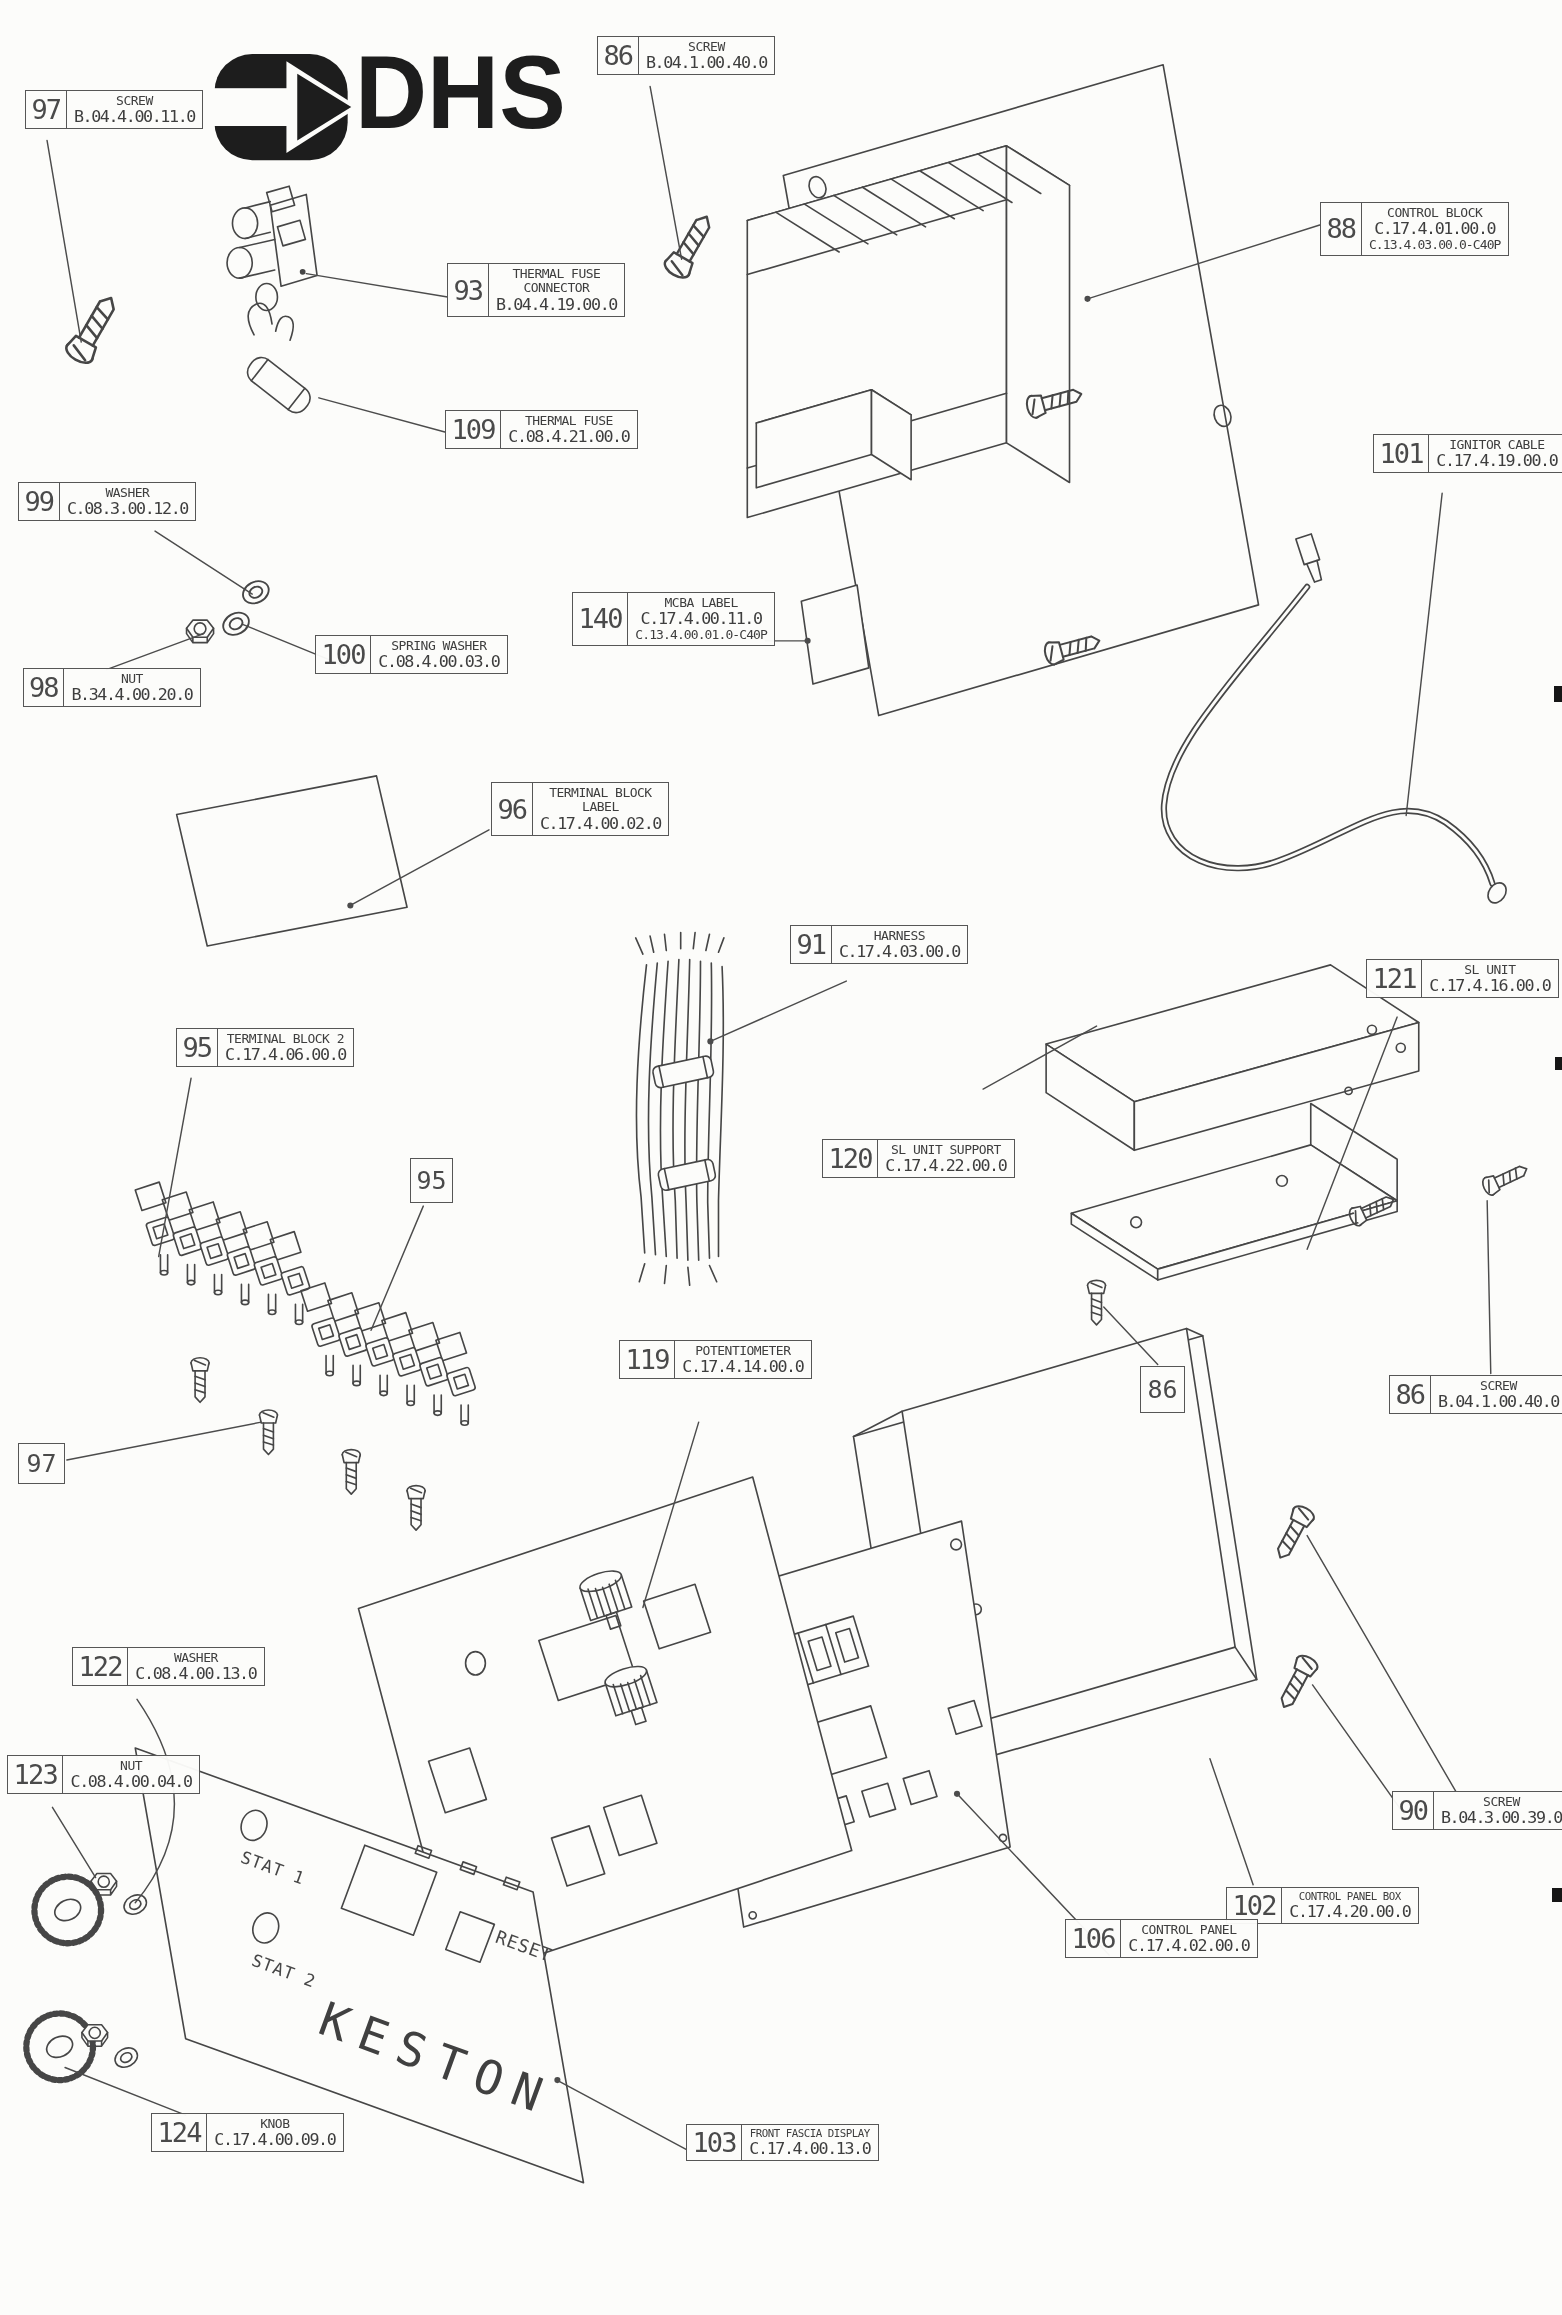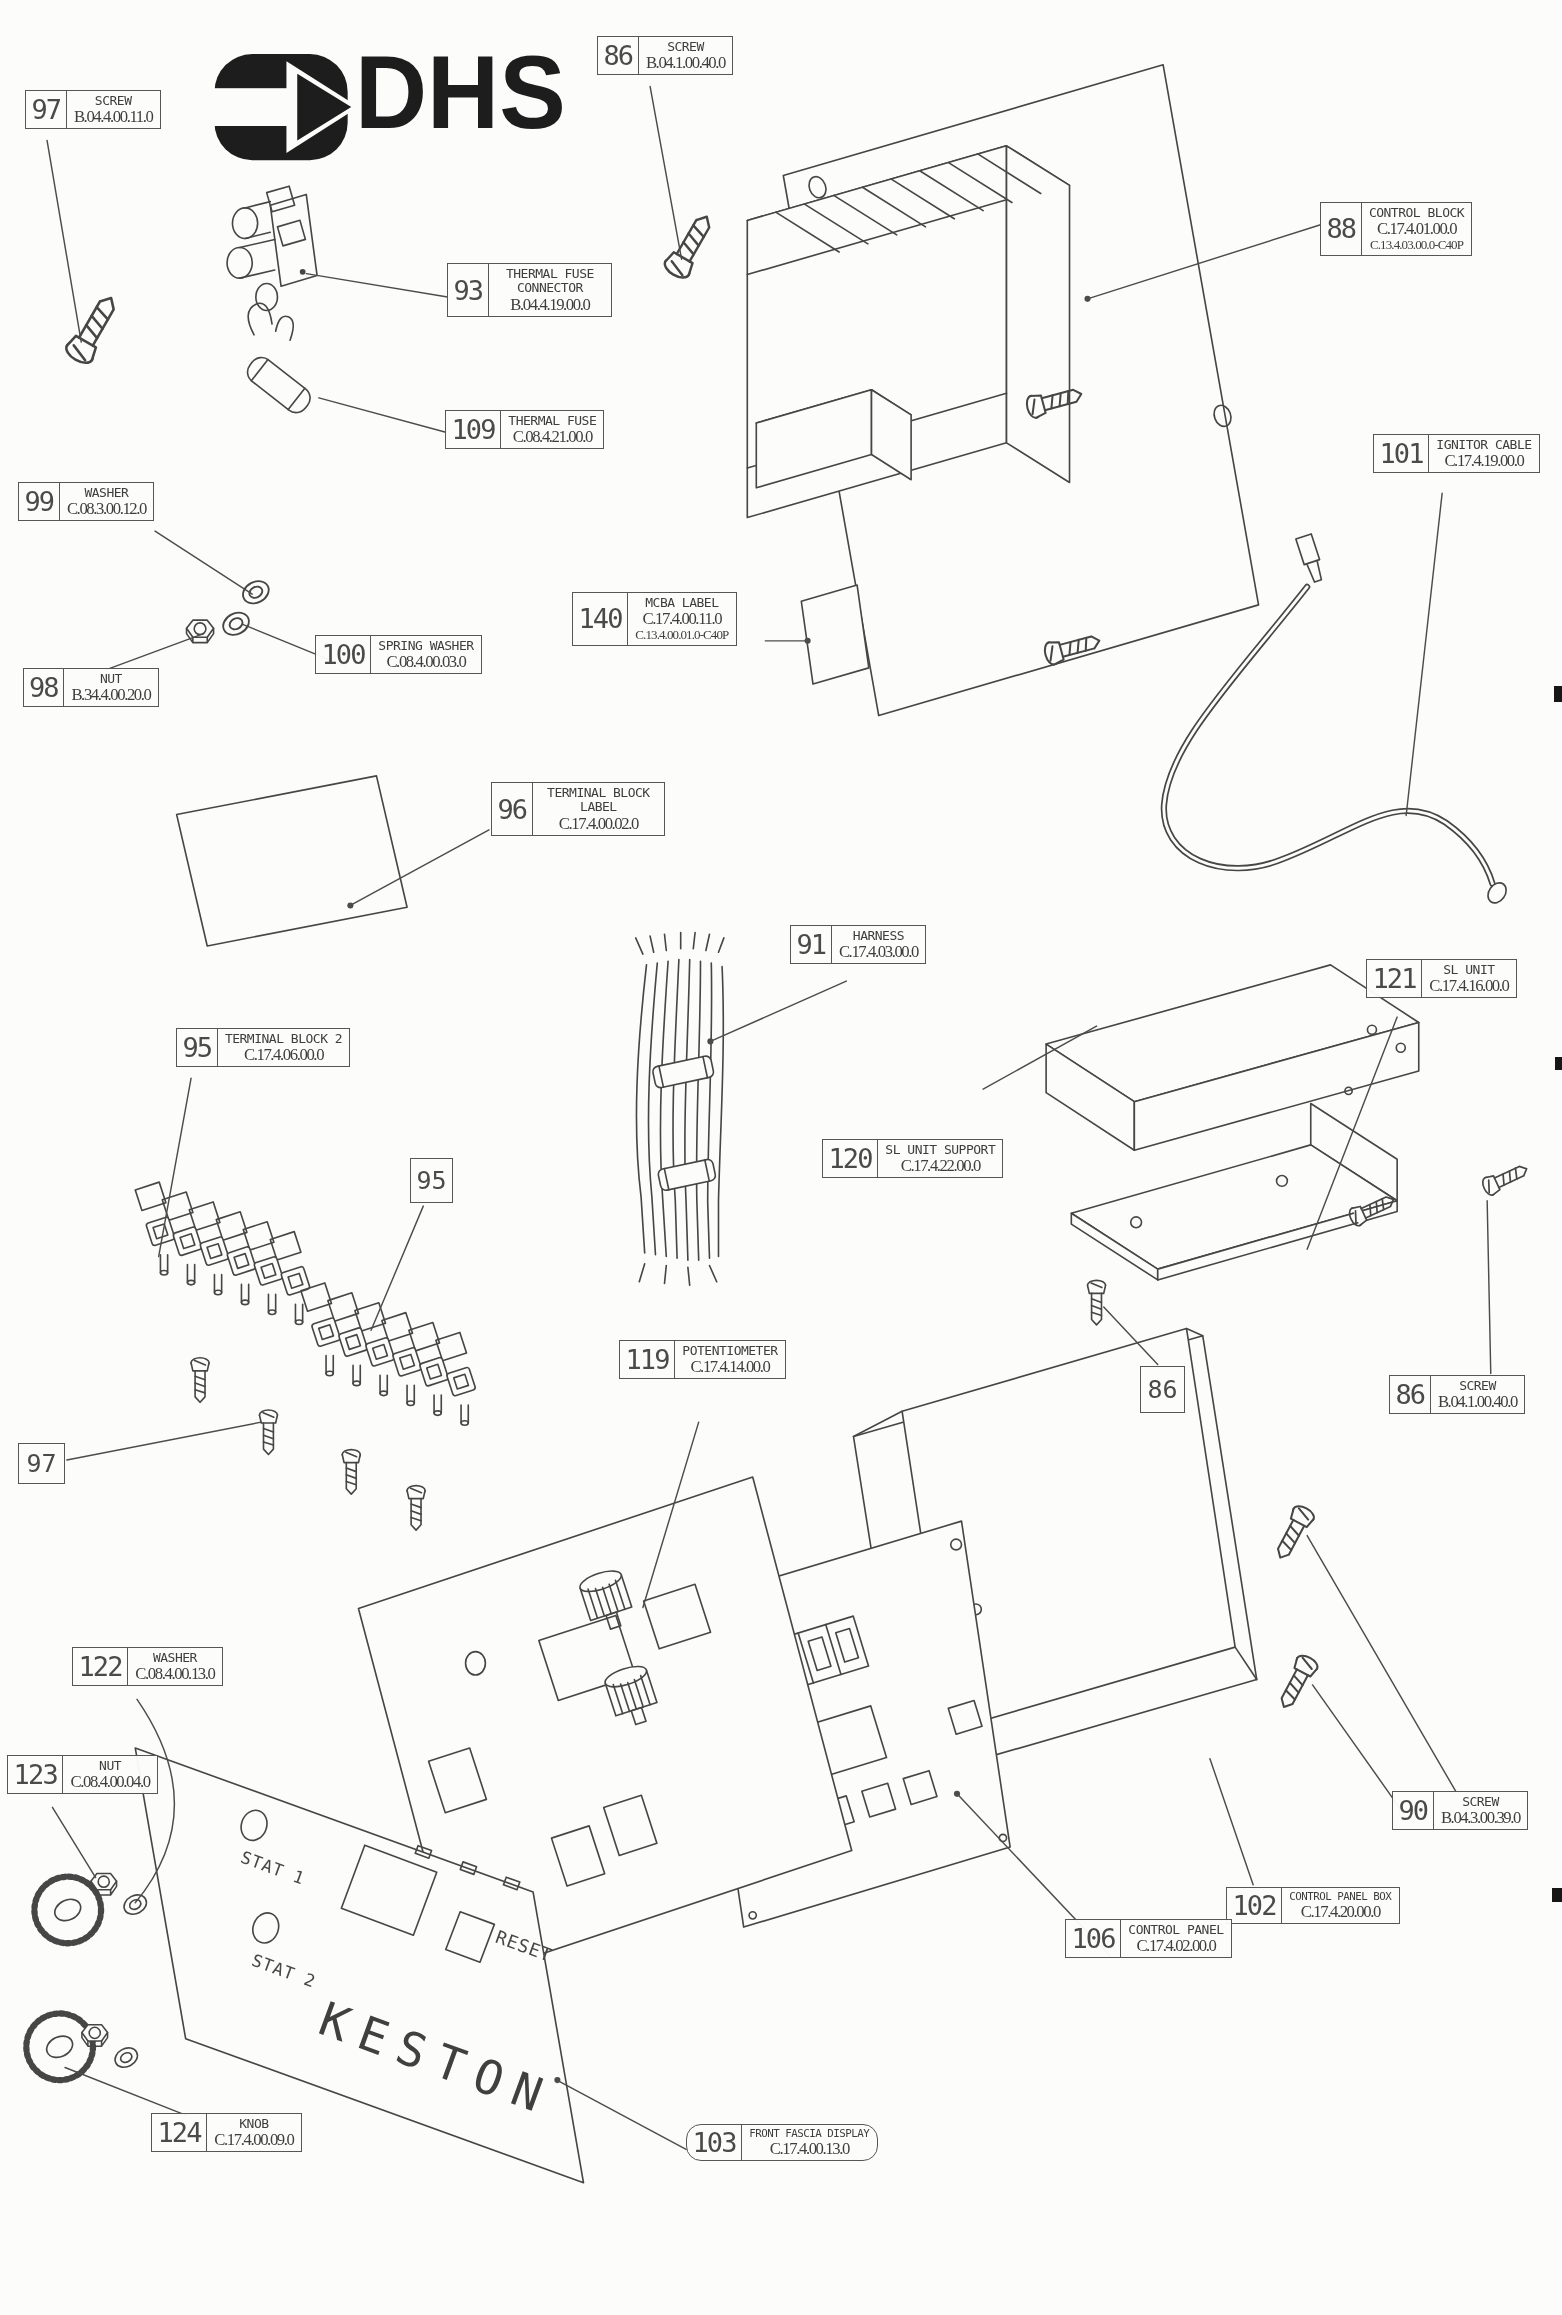--- a/index.html
+++ b/index.html
@@ -7,21 +7,21 @@
         font-family:"DejaVu Sans Mono","Liberation Mono",monospace;color:#3e3e3e;}
   svg.art{position:absolute;left:0;top:0;z-index:1;}
   .callout{position:absolute;display:flex;align-items:stretch;border:1.8px solid #565656;
            background:rgba(252,252,250,.96);box-sizing:border-box;z-index:3;}
   .callout .num{display:flex;align-items:center;justify-content:center;padding:0 5.4px;
                 border-right:1.8px solid #565656;font-size:27px;letter-spacing:-1.8px;color:#4a4a4a;}
   .callout .body{display:flex;flex-direction:column;align-items:center;justify-content:center;
                  padding:2.7px 7.2px;text-align:center;}
   .callout .name{font-size:13px;line-height:1.12;letter-spacing:-0.5px;max-width:140px;}
   .callout .name.sm{font-size:10.8px;white-space:nowrap;max-width:none;}
-  .callout .code{font-size:16.7px;letter-spacing:-1.4px;white-space:nowrap;line-height:1.05;font-family:Liberation Serif, serif;}
+  .callout .code{font-size:16.7px;letter-spacing:-1.4px;white-space:nowrap;line-height:1.05;}
   .callout .code2{font-size:13px;letter-spacing:-0.9px;white-space:nowrap;line-height:1.1;}
   .numbox{position:absolute;display:flex;align-items:center;justify-content:center;
           border:1.8px solid #565656;background:rgba(252,252,250,.96);font-size:25px;
           color:#4a4a4a;box-sizing:border-box;z-index:3;}
   .dhs-text{position:absolute;left:355px;top:40px;z-index:2;
             font-family:"Liberation Sans",sans-serif;font-weight:900;font-size:104px;
             line-height:1;color:#1d1d1d;letter-spacing:0px;transform:scaleX(.96);transform-origin:left top;}
   .ftxt{position:absolute;z-index:2;color:#474747;transform-origin:left top;}
   .stat{font-size:17px;letter-spacing:0.9px;transform:rotate(20deg);}
   .reset{font-size:18px;letter-spacing:0.9px;transform:rotate(20deg);}
@@ -598,21 +598,21 @@
 </div>
 
 <div class="callout" style="left:151px;top:2113px;">
   <div class="num">124</div>
   <div class="body">
         <div class="name">KNOB</div>
   <div class="code">C.17.4.00.09.0</div>
       </div>
 </div>
 
-<div class="callout" style="left:686px;top:2124px;border-radius:15px;">
+<div class="callout" style="left:686px;top:2124px;">
   <div class="num">103</div>
   <div class="body">
         <div class="name sm">FRONT FASCIA DISPLAY</div>
   <div class="code">C.17.4.00.13.0</div>
       </div>
 </div>
 
 <div class="artifact" style="left:1554px;top:686px;width:9px;height:16px;"></div>
 <div class="artifact" style="left:1555px;top:1057px;width:7.2px;height:12.6px;"></div>
 <div class="artifact" style="left:1552px;top:1888px;width:10.8px;height:14.4px;"></div>

